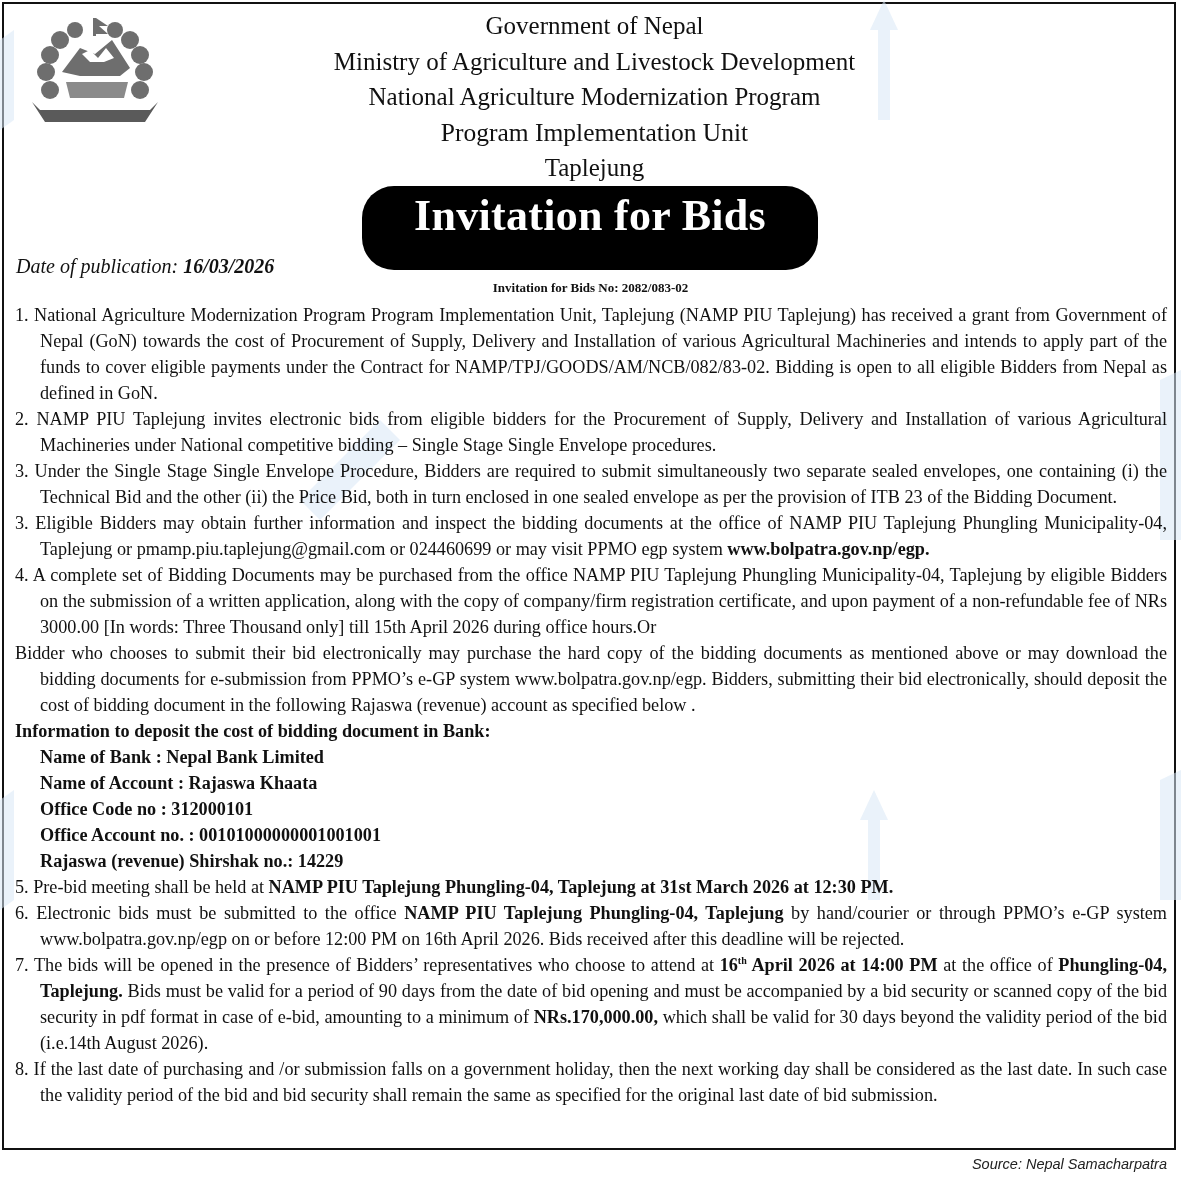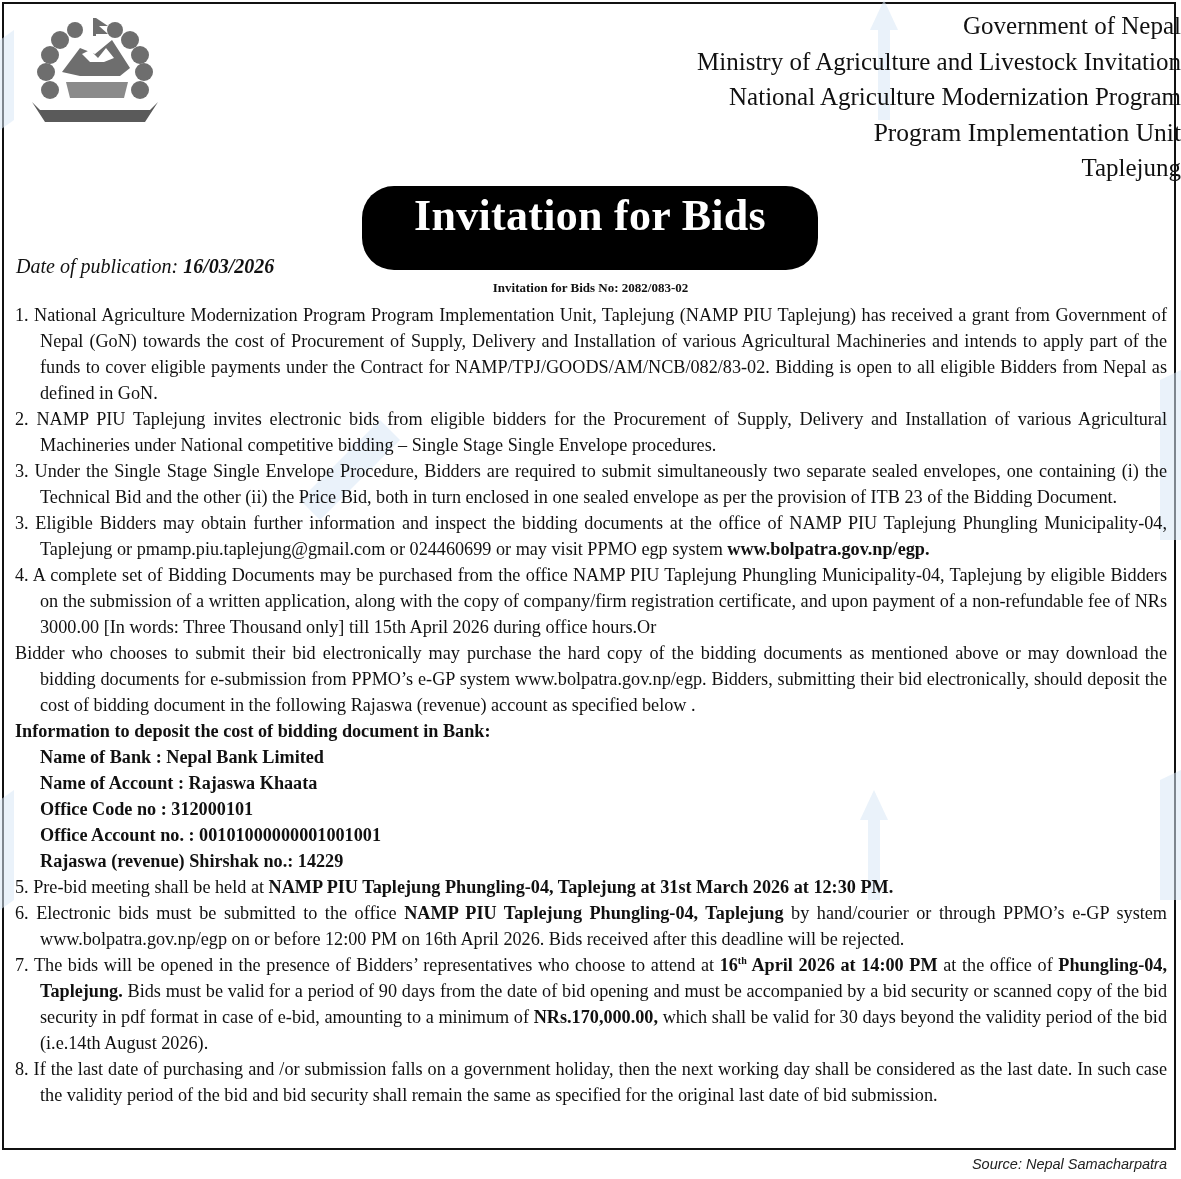--- a/index.html
+++ b/index.html
@@ -2,21 +2,21 @@
 <html><head>
 <meta charset="utf-8">
 <style>
   html, body { margin: 0; padding: 0; background: #ffffff; }
   body { width: 1181px; height: 1179px; position: relative; overflow: hidden;
          font-family: "Liberation Serif", "DejaVu Serif", serif; color: #111; }
   .frame { position: absolute; left: 2px; top: 2px; width: 1174px; height: 1148px;
            border: 2px solid #111; box-sizing: border-box; background: #fff; }
   .watermark { position: absolute; pointer-events: none; }
   .emblem { position: absolute; left: 20px; top: 10px; width: 150px; height: 125px; }
-  .header { position: absolute; left: 8px; right: 0; top: 8px; text-align: right; }
+  .header { position: absolute; left: 8px; right: 0; top: 8px; text-align: center; }
   .header .line { font-size: 25px; line-height: 35.5px; }
   .header .bold { font-weight: normal; font-size: 25.5px; }
   .pill { position: absolute; left: 362px; top: 186px; width: 456px; height: 84px;
           background: #000; border-radius: 32px; color: #fff; text-align: center;
           font-weight: bold; font-size: 44px; line-height: 60px; letter-spacing: 0.3px; }
   .pubdate { position: absolute; left: 16px; right: 0; top: 255px; text-align: left;
              font-size: 20px; line-height: 22px; font-style: italic; }
   .pubdate b { font-weight: bold; }
   .ifbno { position: absolute; left: 0; right: 0; top: 277px; text-align: center;
            font-size: 13px; line-height: 22px; font-weight: bold; }
@@ -64,21 +64,21 @@
     <polygon points="46,72 108,72 104,88 50,88" fill="#8a8a8a"></polygon>
     <polygon points="20,100 130,100 138,92 125,112 25,112 12,92" fill="#5a5a5a"></polygon>
   </g>
   <g fill="#ffffff">
     <polygon points="62,44 70,40 78,48 86,38 94,48 84,52 70,52"></polygon>
   </g>
 </svg>
 
 <div class="header">
   <div class="line">Government of Nepal</div>
-  <div class="line">Ministry of Agriculture and Livestock Invitation</div>
+  <div class="line">Ministry of Agriculture and Livestock Development</div>
   <div class="line">National Agriculture Modernization Program</div>
   <div class="line bold">Program Implementation Unit</div>
   <div class="line">Taplejung</div>
 </div>
 
 <div class="pill">Invitation for Bids</div>
 
 <div class="pubdate">
   <span>Date of publication: </span><b>16/03/2026</b>
 </div>

